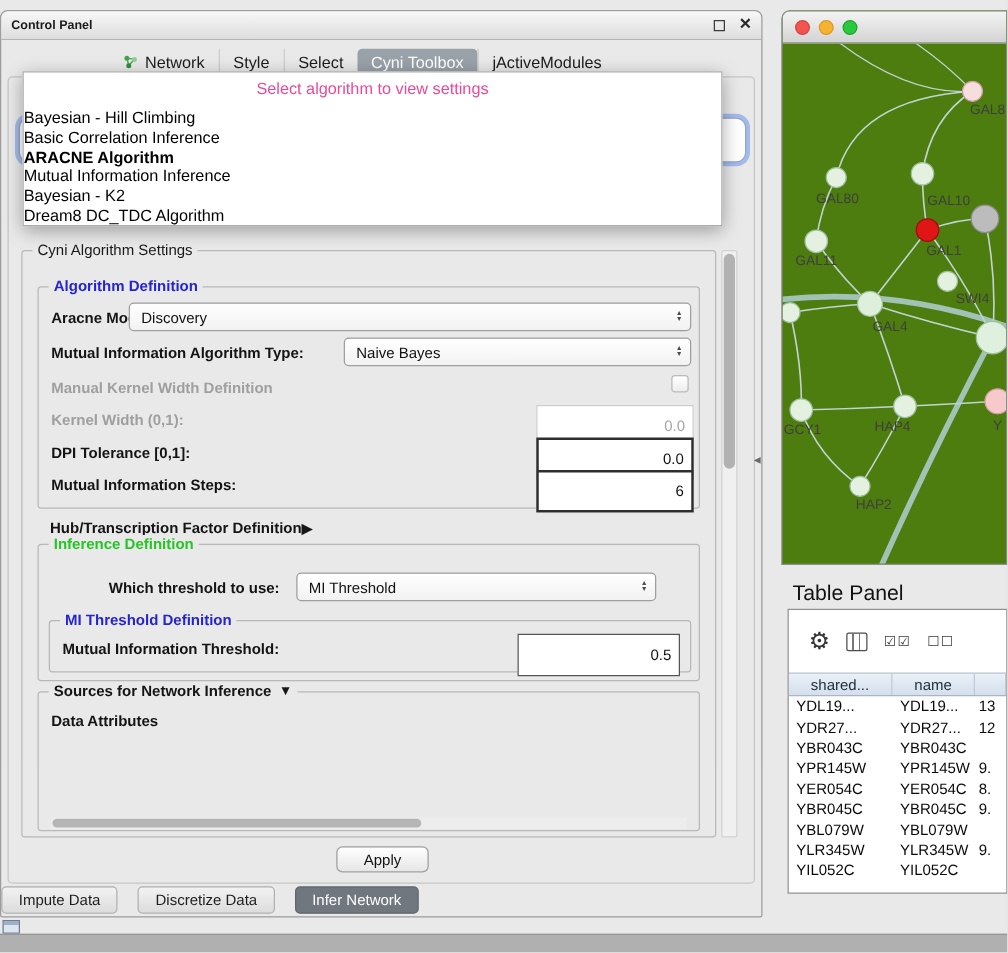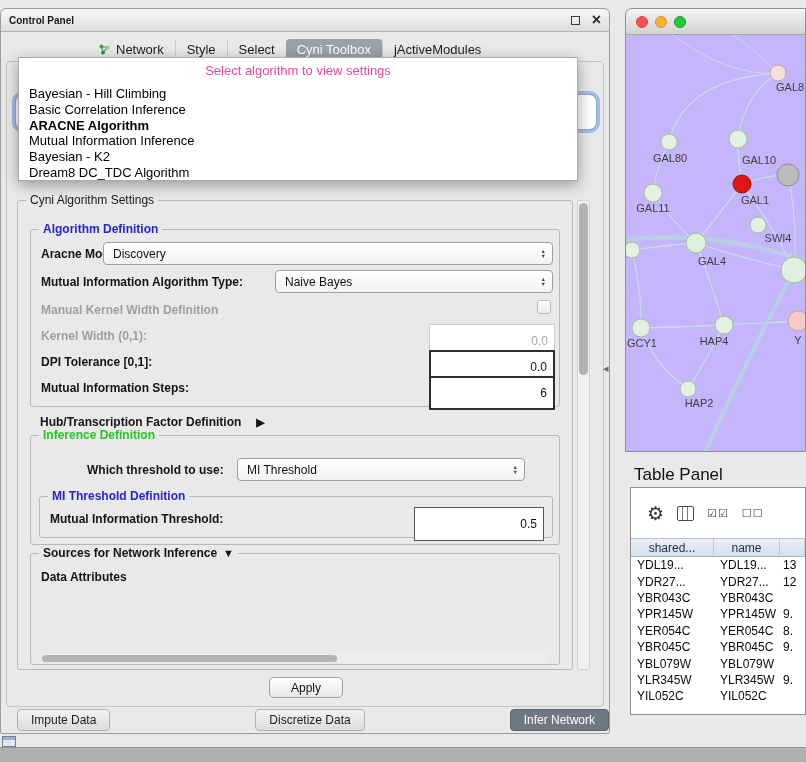--- a/index.html
+++ b/index.html
@@ -35,50 +35,50 @@
 
   .lbl{position:absolute;font-size:12px;font-weight:bold;color:#141414;white-space:nowrap}
   .lbl.dis{color:#9f9f9f}
   .combo{position:absolute;height:23px;background:linear-gradient(#ffffff,#f2f2f2);border:1px solid #9f9f9f;border-radius:4px;display:flex;align-items:center;padding:0 20px 0 9px;font-size:12px;color:#111}
   .combo::after{content:"▲\a▼";white-space:pre;position:absolute;right:6px;top:50%;transform:translateY(-52%);font-size:5.5px;line-height:5px;color:#4c4c4c;text-align:center}
   .field{position:absolute;height:34px;background:#fff;border:1px solid #bdbdbd;font-size:12px;color:#111;text-align:right;padding:0 6px;font-family:"Liberation Sans",sans-serif}
   .field.strong{border:2px solid #2e2e2e}
   .field.med{border:1.5px solid #555}
   .field.dis{color:#a5a5a5;border-color:#cdcdcd}
   .cb{position:absolute;width:14px;height:14px;border:1px solid #bcbcbc;border-radius:3px;background:linear-gradient(#ffffff,#ededed)}
-  .hub-row{position:absolute;left:22px;top:214px;display:flex;align-items:center;gap:15px;font-size:12px;font-weight:bold;color:#141414}
+  .hub-row{position:absolute;left:22px;top:214px;display:flex;align-items:center;gap:0;font-size:12px;font-weight:bold;color:#141414}
   .expander{font-size:11px;color:#161616}
 
   .listbox{position:absolute;left:10px;right:10px;top:34px;height:64px;background:#fff;overflow:hidden}
   .src-item{height:16px;line-height:16px;background:var(--selection-blue,#3e6cd8);color:#fff;font-size:12px;padding-left:5px;width:calc(100% - 11px);white-space:nowrap;overflow:hidden}
   .list-vscroll{position:absolute;right:0;top:0;width:11px;height:100%;background:#ededed;border-left:1px solid #d6d6d6}
   .list-vthumb{position:absolute;left:1px;top:1px;width:8px;height:52px;background:#b5b5b5;border-radius:4px}
   .list-hscroll{position:absolute;left:10px;right:10px;top:100px;height:9px;background:#ededed}
   .list-hthumb{position:absolute;left:1px;top:1px;height:7px;width:58%;background:#b5b5b5;border-radius:4px}
 
   .vscroll{position:absolute;left:570px;top:138px;width:13px;height:470px;background:#f0f0f0;border:1px solid #d2d2d2;border-radius:2px}
   .vthumb{position:absolute;left:1px;top:2px;width:9px;height:172px;background:#b2b2b2;border-radius:5px}
   .apply{position:absolute;left:262px;top:615px;width:74px;height:21px;background:linear-gradient(#ffffff,#e6e6e6);border:1px solid #9f9f9f;border-radius:5px;font-size:12px;color:#111;font-family:"Liberation Sans",sans-serif}
 
-  .bottom-tabs{position:absolute;left:16px;right:0;top:700px;display:flex;justify-content:space-between;gap:5px}
+  .bottom-tabs{position:absolute;left:0;right:0;top:700px;display:flex;justify-content:flex-start;gap:16px}
   .btab{padding:3px 13px;font-size:12px;background:linear-gradient(#f2f2f2,#dcdcdc);border:1px solid #b0b0b0;border-radius:4px;color:#1d1d1d;white-space:nowrap}
   .btab.active{background:var(--bottom-tab-active,#70777e);border-color:#5d646b;color:#fff}
 
   
   .popup{position:absolute;left:18px;top:57px;width:560px;height:124px;background:#fff;border:1px solid #ababab;box-shadow:0 4px 14px rgba(0,0,0,.35);z-index:50;padding-top:4px}
   .popup-ph{height:18px;line-height:18px;text-align:center;color:#ec4899;font-size:13px}
   .popup-items{margin-top:6px}
-  .popup-item{height:15.8px;line-height:15.8px;padding-left:10px;font-size:13px;color:#000;white-space:nowrap}
+  .popup-item{height:15.8px;line-height:15.8px;font-size:13px;color:#000;white-space:nowrap}
   .popup-item.selected{font-weight:bold}
 
   .splitter{position:absolute;left:603px;top:360px;width:8px;height:16px;color:#6b6b6b;font-size:11px;line-height:16px}
   .splitter::before{content:"◂"}
 
   
-  .net-window{position:absolute;left:625px;top:8px;width:181px;height:444px;background:#c4b5fd;border:1px solid #8f8f8f;border-radius:7px 0 0 0;overflow:hidden}
+  .net-window{position:absolute;left:625px;top:8px;width:181px;height:444px;background:#4d7c0f;border:1px solid #8f8f8f;border-radius:7px 0 0 0;overflow:hidden}
   .net-titlebar{position:absolute;left:0;top:0;right:0;height:26px;background:linear-gradient(#f4f4f4,#d3d3d3);border-bottom:1px solid #a6a6a6;display:flex;align-items:center;gap:7px;padding-left:10px}
   .light{width:12px;height:12px;border-radius:50%}
   .light.red{background:#f2544f;border:1px solid #d6433e}
   .light.yellow{background:#f5b32f;border:1px solid #d89a22}
   .light.green{background:#28c93f;border:1px solid #1ba32e}
   .net-svg{position:absolute;left:0;top:26px}
   .net-label{font-size:11px;fill:#3f3f3f;font-family:"Liberation Sans",sans-serif}
 
   
   .tp-label{position:absolute;left:634px;top:465px;font-size:17px;color:#111}

